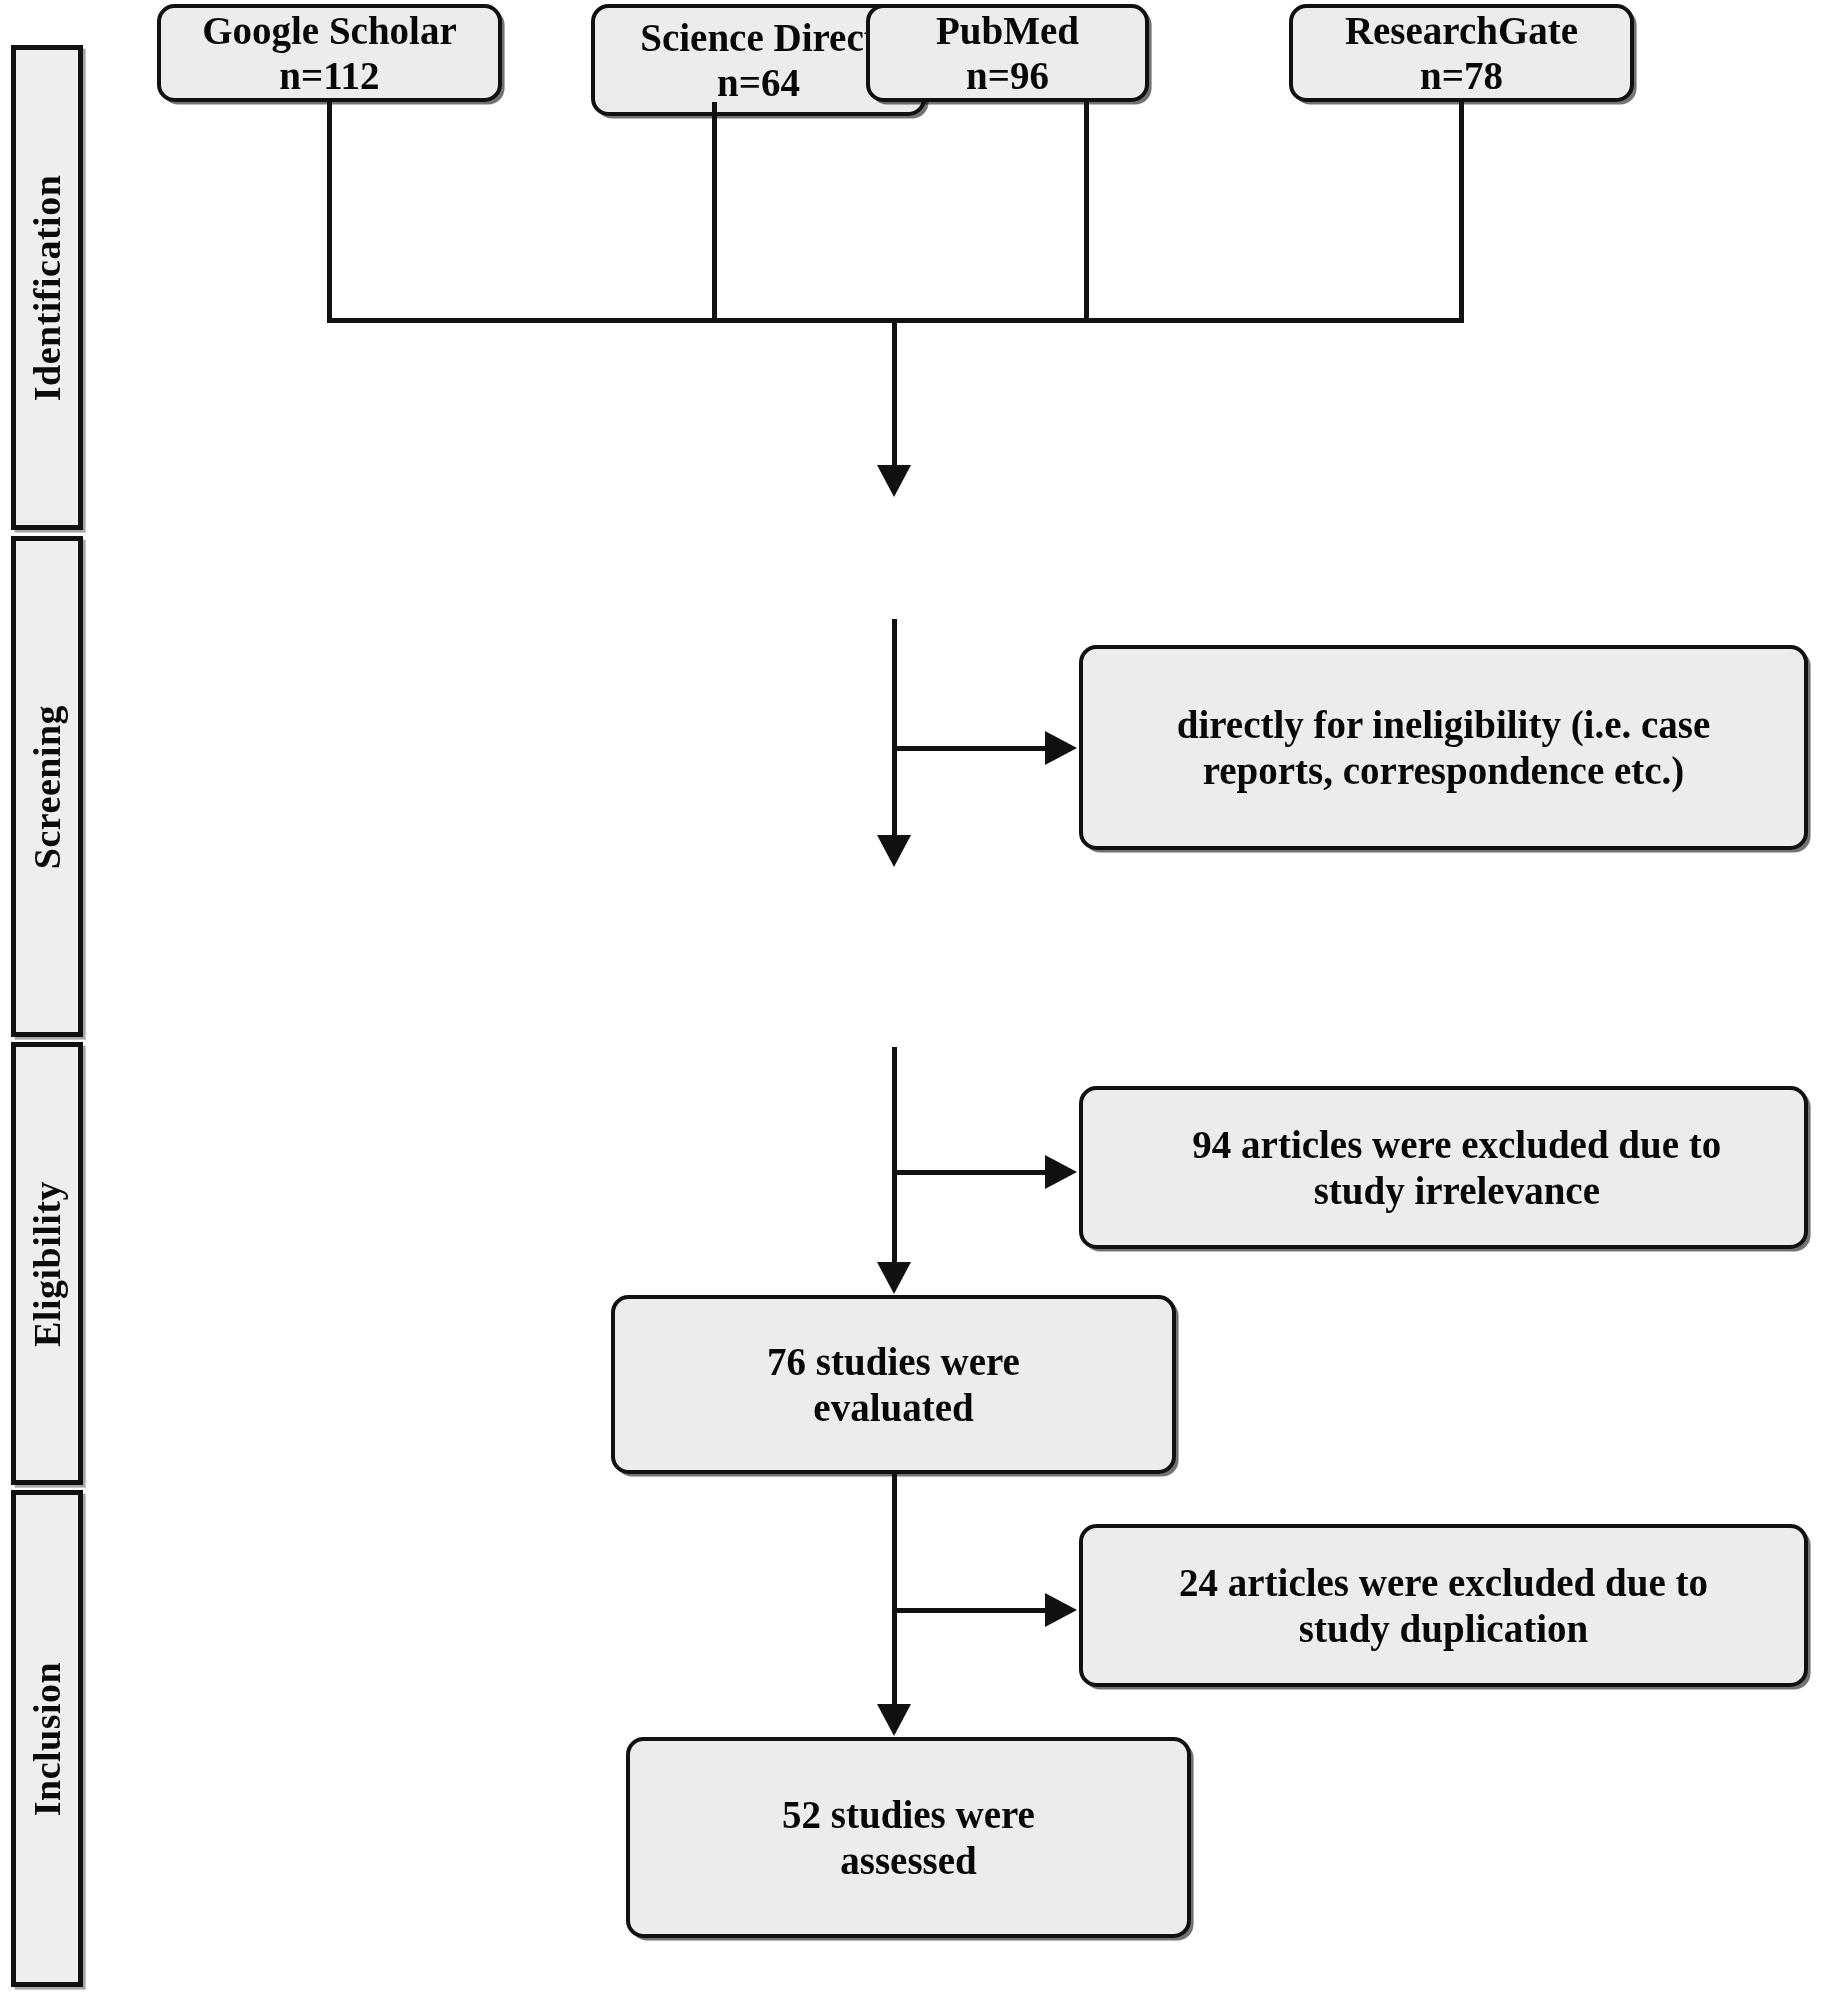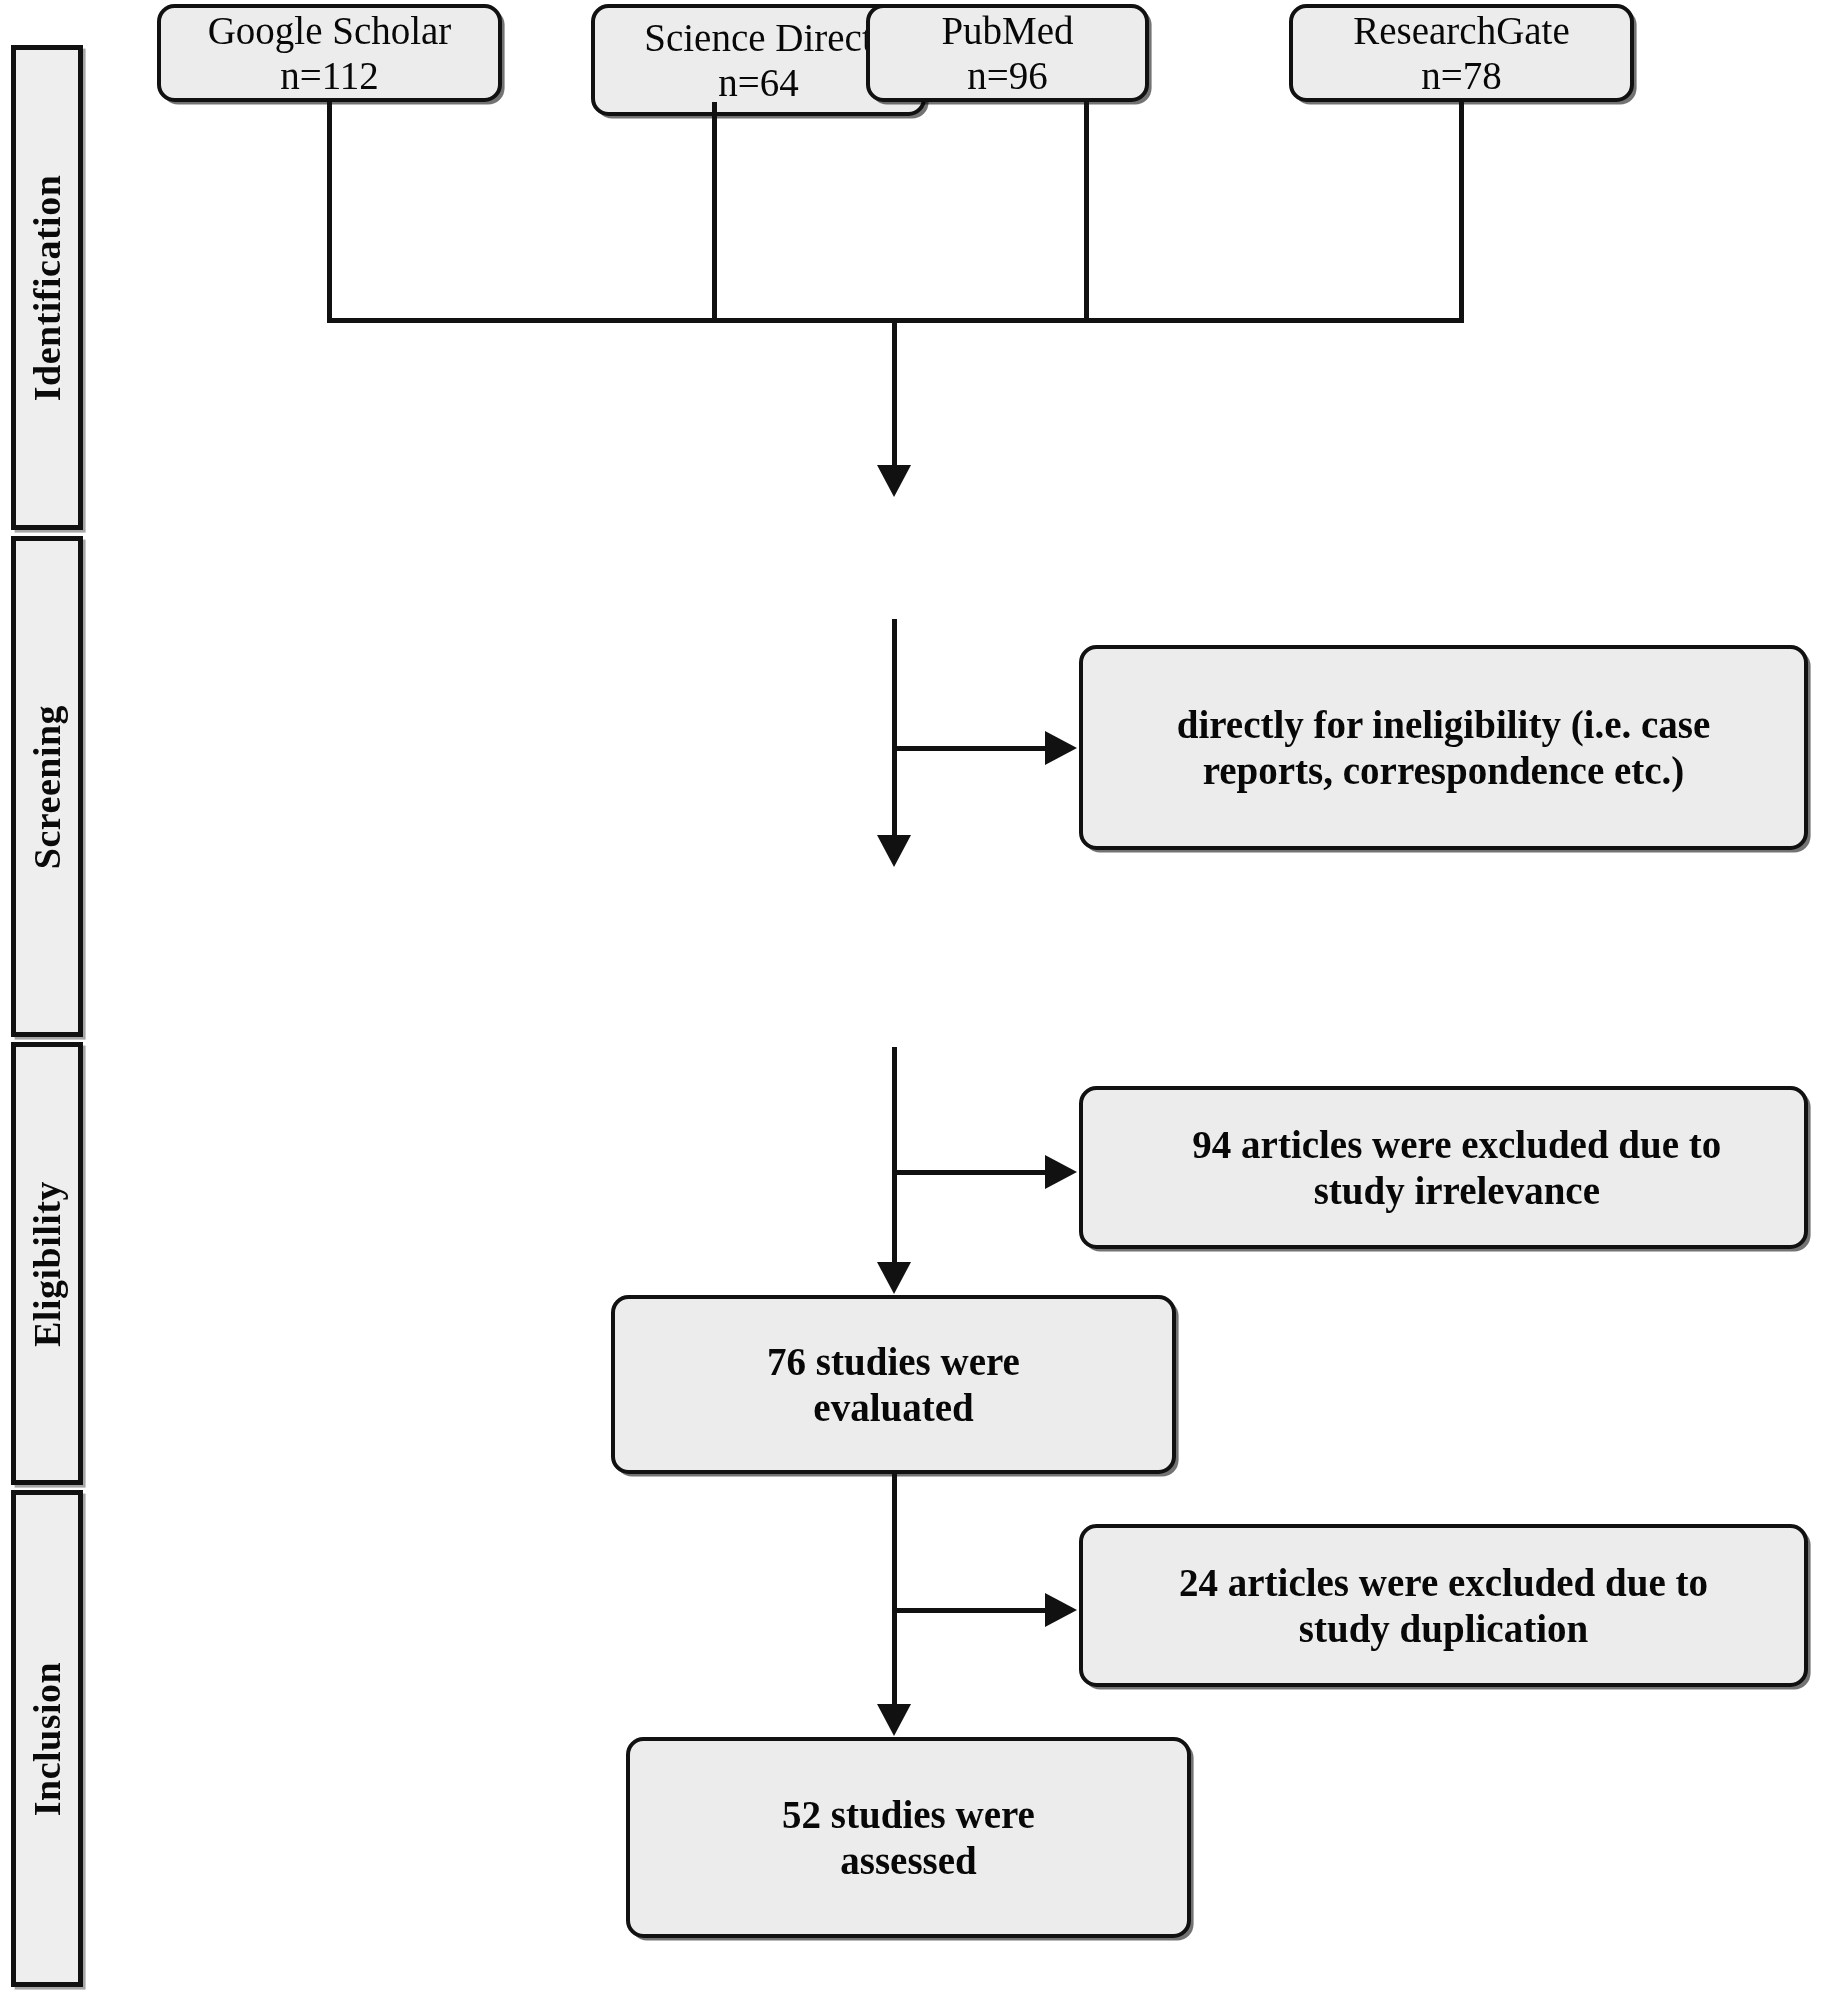--- a/index.html
+++ b/index.html
@@ -55,21 +55,21 @@
     justify-content: center;
     text-align: center;
     padding: 4.1px 13.4px;
   }
   .node .txt {
     font-size: 39px;
     line-height: 1.16;
     color: #080808;
     font-family: "Liberation Serif", "DejaVu Serif", serif;
   }
-  .node.src .txt { font-weight: 400; }
+  .node.src .txt { font-weight: 700; }
   .node.bold .txt { font-weight: 700; }
 
   
   .vline {
     position: absolute;
     background: #111111;
     width: 4.6px;
   }
   .hline {
     position: absolute;

